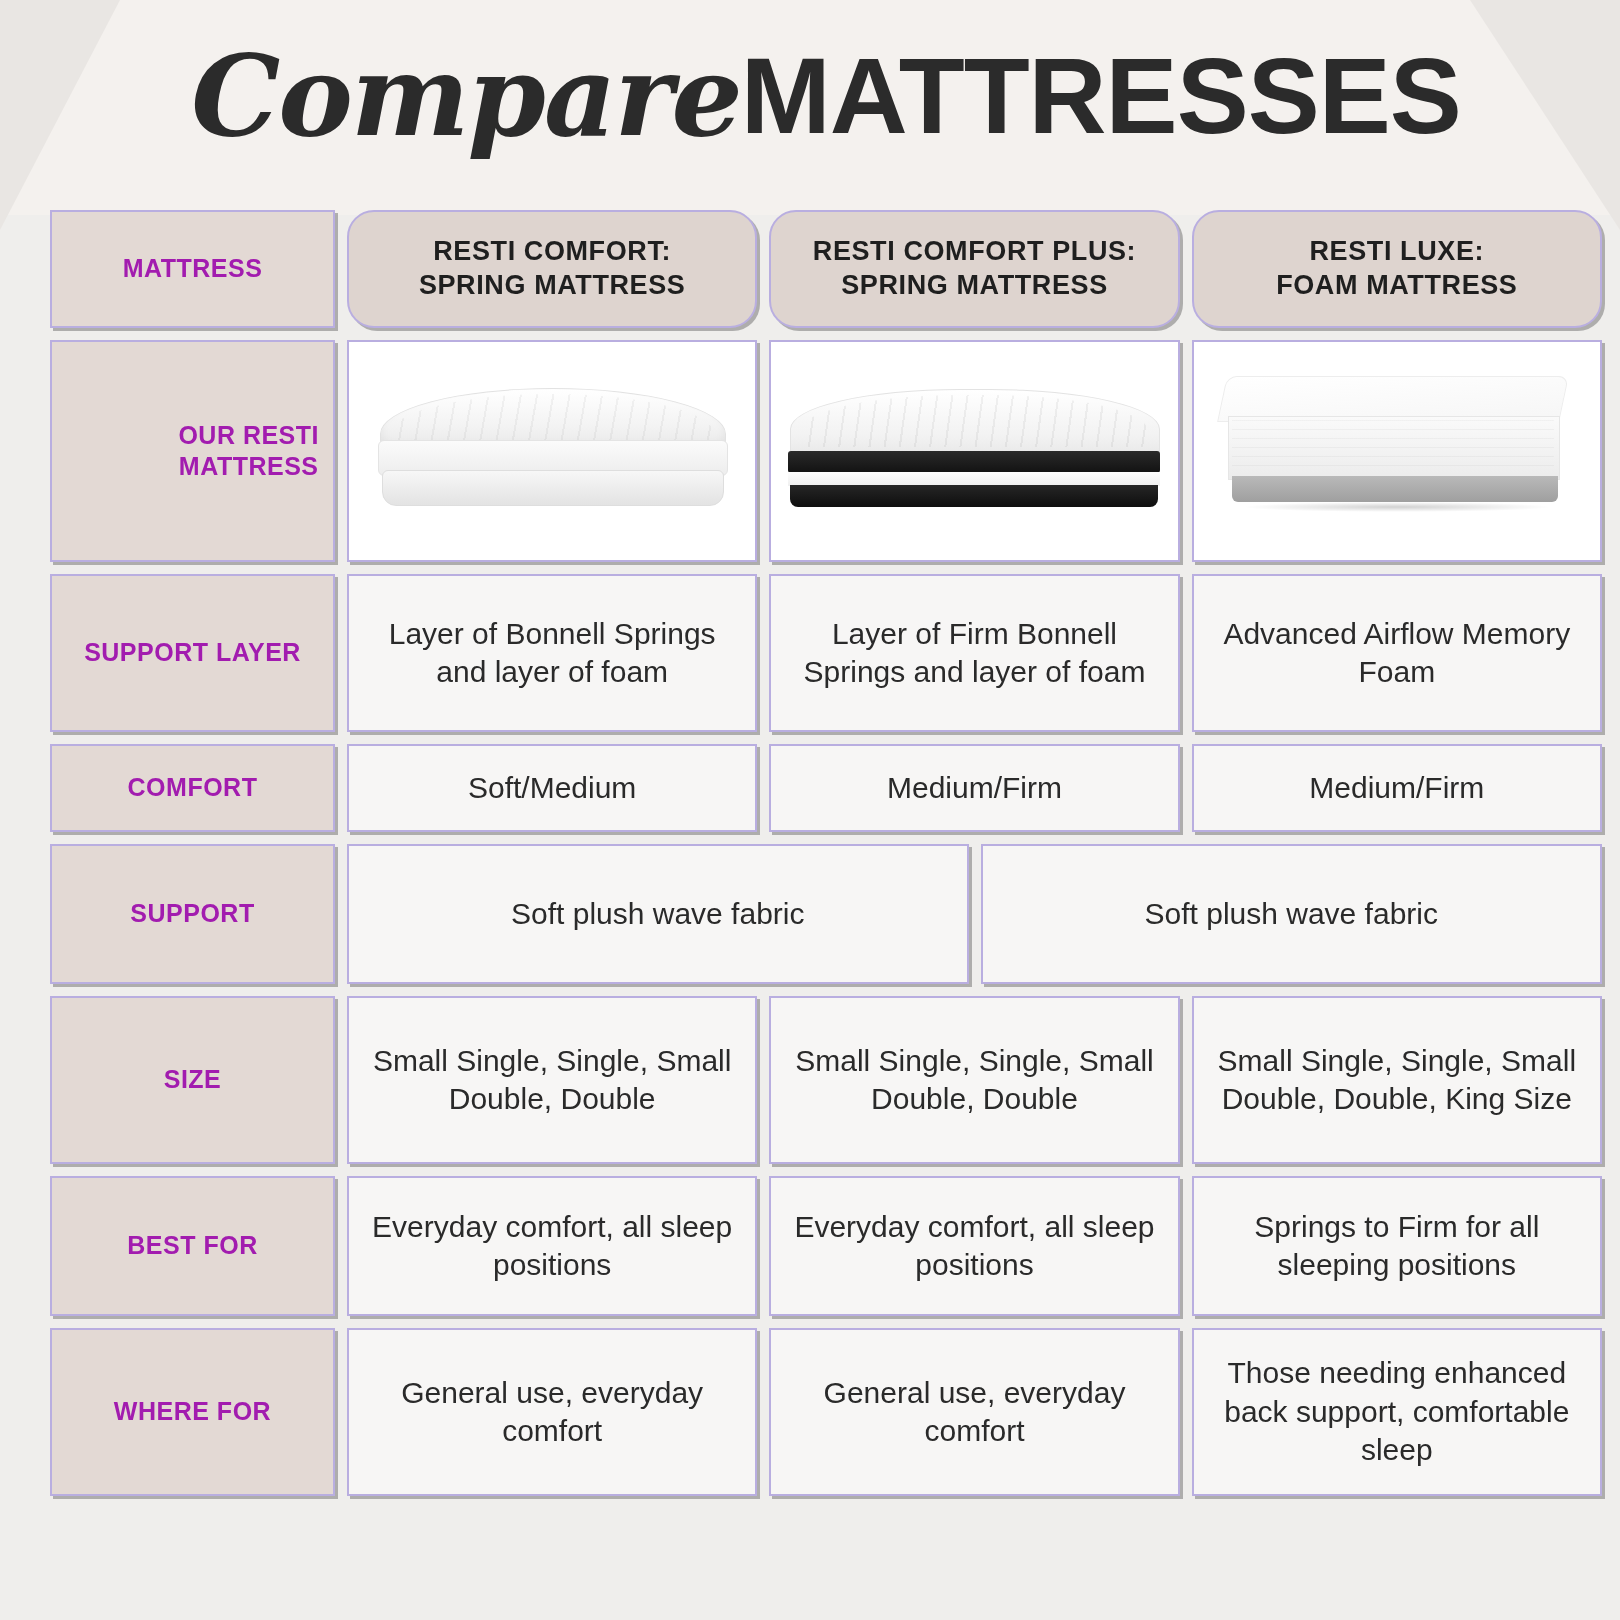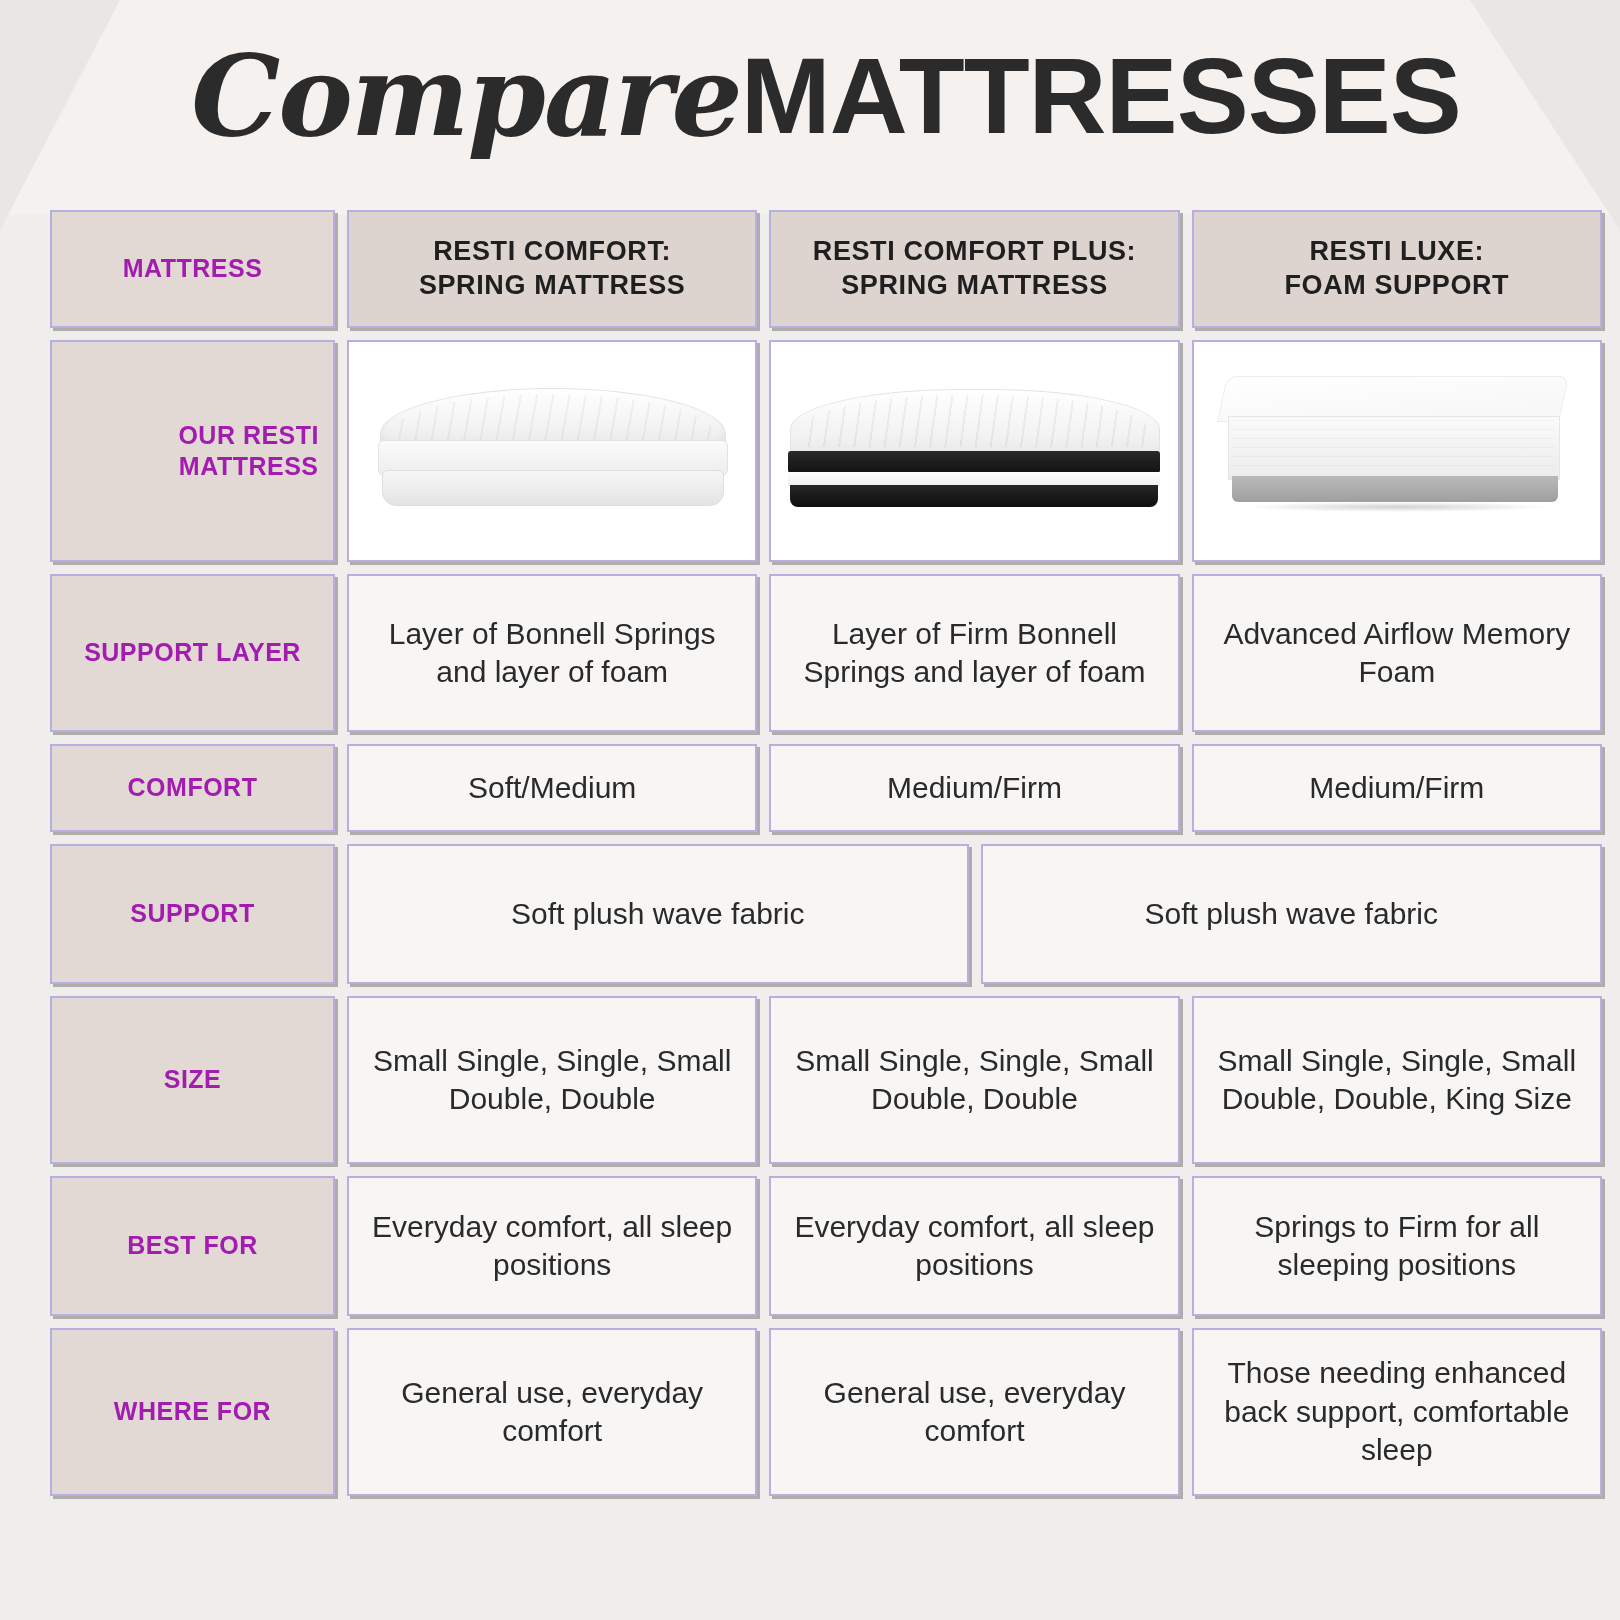--- a/index.html
+++ b/index.html
@@ -117,20 +117,21 @@
     line-height: 1.25;
   }
   .head-cell {
     flex: 1 1 0;
     background: #ded4cf;
     font-weight: bold;
     font-size: 27px;
     letter-spacing: 0.6px;
     color: #1f1f1f;
     line-height: 1.25;
+    border-radius: 27px;
   }
   .data-cell {
     flex: 1 1 0;
     background: #f7f6f5;
     font-size: 30px;
     color: #2a2a2a;
     line-height: 1.28;
   }
   .img-cell {
     flex: 1 1 0;
@@ -297,21 +298,21 @@
       </div>
       <div class="cell head-cell">
         <div>
           <div>RESTI COMFORT PLUS:</div>
           <div>SPRING MATTRESS</div>
         </div>
       </div>
       <div class="cell head-cell">
         <div>
           <div>RESTI LUXE:</div>
-          <div>FOAM SUPPORT</div>
+          <div>FOAM MATTRESS</div>
         </div>
       </div>
     </div>
 
     <div class="row r-img">
       <div class="cell label-cell">
         <div>
           <div>OUR RESTI</div>
           <div>MATTRESS</div>
         </div>

